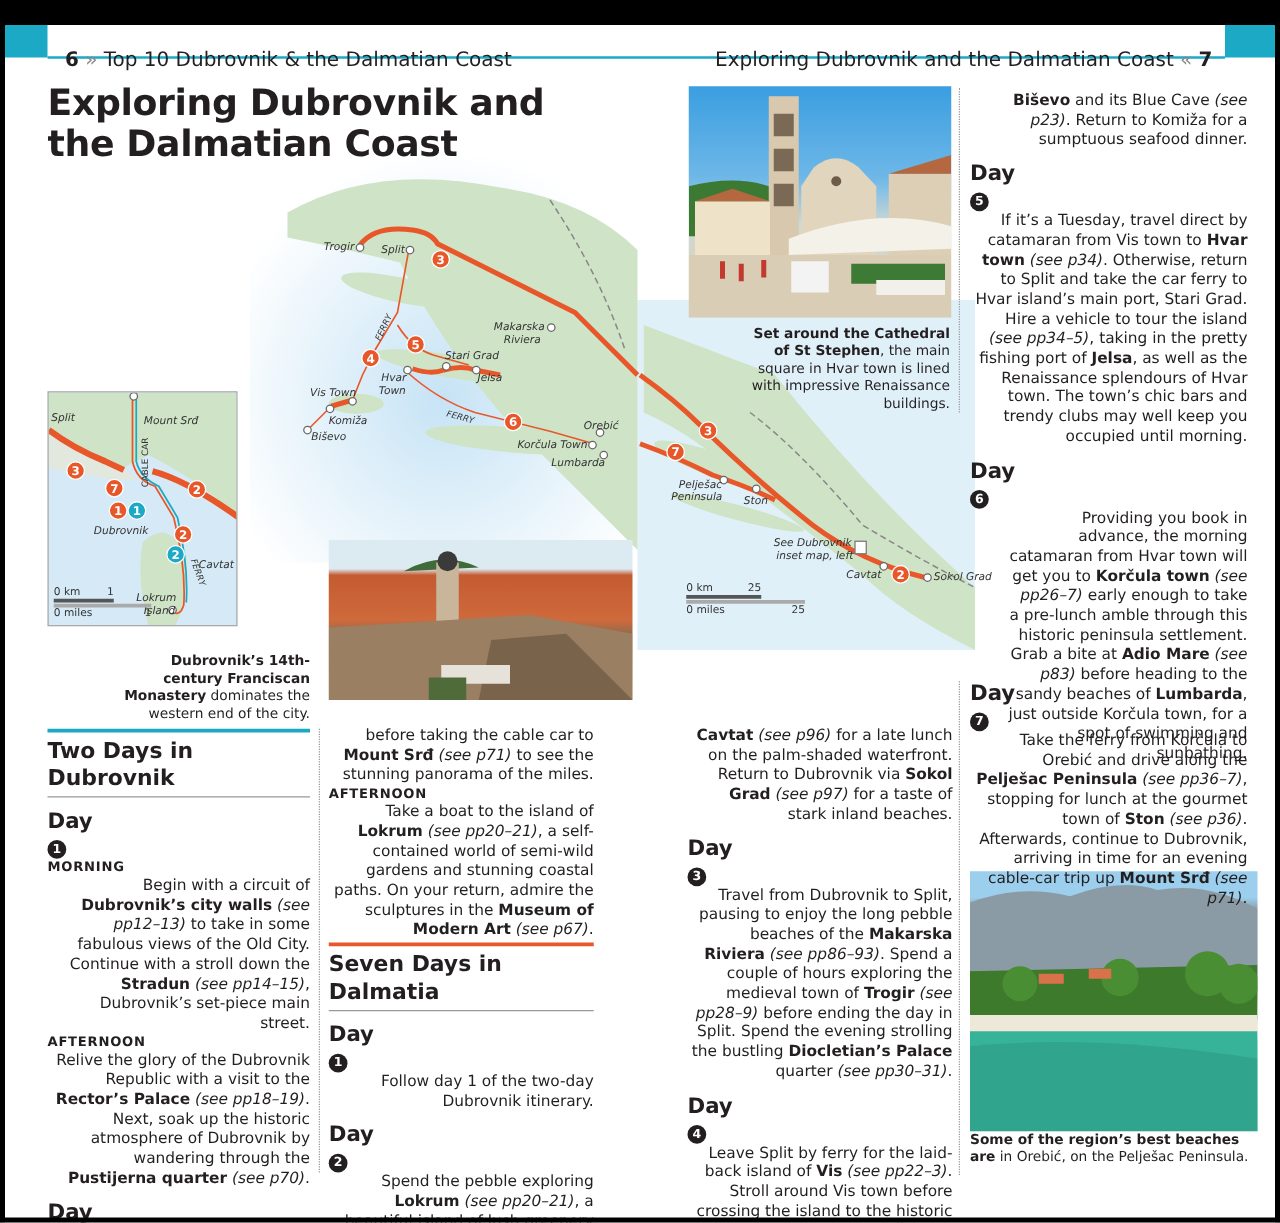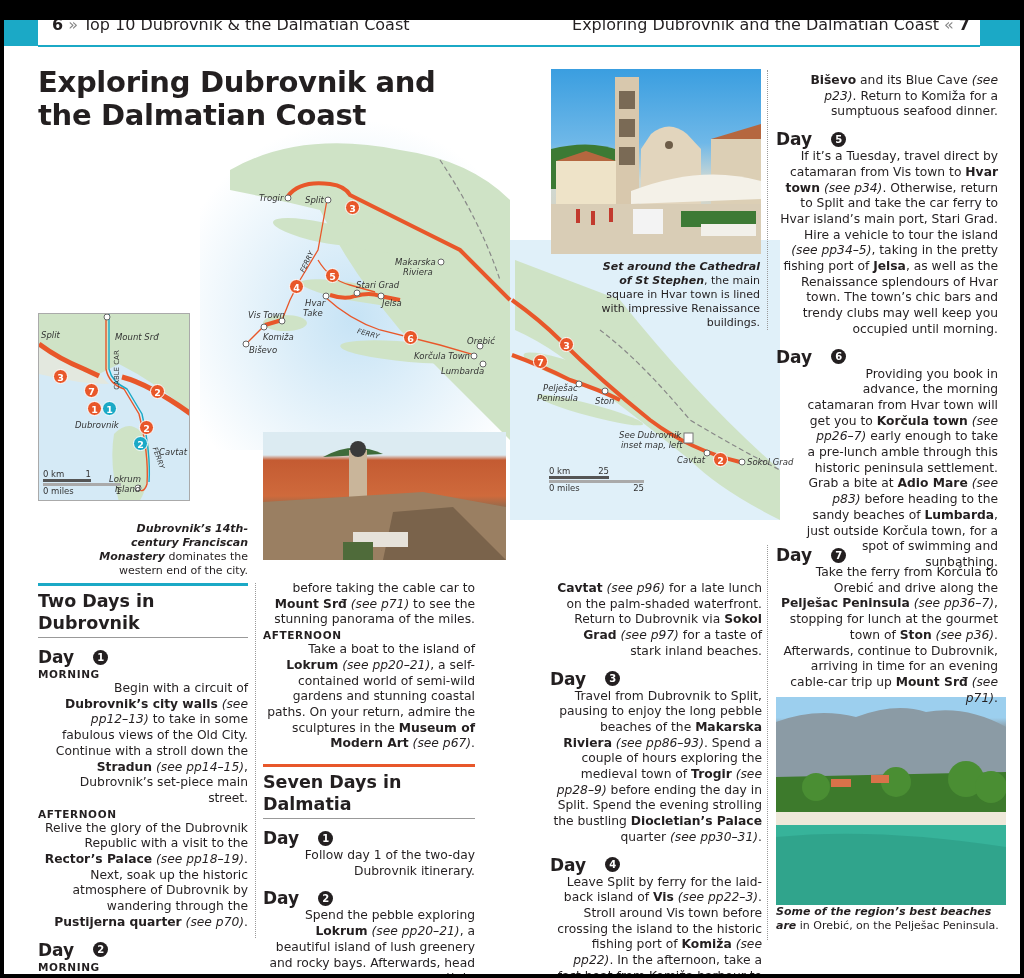--- a/index.html
+++ b/index.html
@@ -8,48 +8,48 @@
   .page { position: absolute; left: 0; top: 0; width: 1024px; height: 978px; background: #fff; overflow: hidden; }
   .page::before { content: ""; position: absolute; left: 0; top: 0; width: 1024px; height: 20px; background: #000; z-index: 5; }
   .frame-l { position: absolute; left: 0; top: 0; width: 4px; height: 978px; background: #000; z-index: 6; }
   .frame-r { position: absolute; right: 0; top: 0; width: 4px; height: 978px; background: #000; z-index: 6; }
   .frame-b { position: absolute; left: 0; bottom: 0; width: 1024px; height: 4px; background: #000; z-index: 6; }
 
   
   .tab-l { position: absolute; left: 4px; top: 20px; width: 34px; height: 26px; background: #1ba9c6; z-index: 4; }
   .tab-r { position: absolute; right: 4px; top: 20px; width: 40px; height: 26px; background: #1ba9c6; z-index: 4; }
   .header-rule { position: absolute; left: 38px; right: 44px; top: 45px; height: 2px; background: #1ba9c6; z-index: 4; }
-  .running-head { position: absolute; top: 15px; font-size: 16px; color: #231f20; white-space: nowrap; z-index: 4; }
+  .running-head { position: absolute; top: 38px; font-size: 16px; color: #231f20; white-space: nowrap; z-index: 4; }
   .running-head .pg { font-weight: bold; }
   .running-head .chev { color: #888; margin: 0 5px; }
   .rh-left { left: 52px; }
   .rh-right { right: 54px; }
 
   
   .map { position: absolute; left: 0; top: 50px; width: 1024px; height: 520px; z-index: 1; }
 
   .title { position: absolute; left: 38px; top: 66px; font-size: 29px; font-weight: bold; line-height: 33px; color: #231f20; z-index: 3; letter-spacing: -0.3px; }
   .intro { position: absolute; left: 38px; top: 141px; width: 230px; font-size: 13.4px; line-height: 18.6px; z-index: 3; }
 
   
   .inset { position: absolute; left: 38px; top: 313px; width: 152px; height: 188px; border: 1px solid #aaa; background: #d5eaf6; overflow: hidden; z-index: 3; }
   .caption { position: absolute; font-size: 11px; line-height: 14px; text-align: right; z-index: 3; color: #231f20; }
-  .caption b { font-weight: bold; font-style: italic; }
+  .caption b { font-weight: bold; }
 
   .photo { position: absolute; overflow: hidden; z-index: 3; }
 
   
   .col { position: absolute; font-size: 12.3px; line-height: 15.7px; z-index: 3; }
   .col p { margin: 0; text-align: right; }
   .col .b { font-weight: bold; }
   .col .i { font-style: italic; }
   .h2 { font-size: 17.5px; font-weight: bold; line-height: 22px; padding-top: 4px; padding-bottom: 3px; border-bottom: 1px solid #999; margin-bottom: 6px; }
   .h2.teal { border-top: 3px solid #1ba9c6; }
   .h2.orange { border-top: 3px solid #e8572a; }
-  .day { font-size: 17px; font-weight: bold; line-height: 20px; margin-top: 9px; display: flex; align-items: center; gap: 19px; }
+  .day { font-size: 17px; font-weight: bold; line-height: 20px; margin-top: 9px; display: flex; gap: 5px; flex-direction: column; }
   .day:first-child { margin-top: 0; }
   .dot { display: inline-block; width: 15px; height: 15px; border-radius: 50%; background: #231f20; color: #fff; font-size: 10px; line-height: 15px; text-align: center; font-weight: bold; }
   .tod { font-size: 10.5px; font-weight: bold; letter-spacing: 0.6px; line-height: 14px; }
   .vrule { position: absolute; width: 0; border-left: 1px dotted #999; z-index: 3; }
 
   .key { position: absolute; left: 550px; top: 523px; font-size: 9.5px; line-height: 13px; z-index: 3; }
   .key .kh { font-weight: bold; font-size: 10px; }
   .key .sw { display: inline-block; width: 10px; height: 3px; margin-right: 6px; vertical-align: middle; }
 
   .scale { position: absolute; font-size: 8.5px; color: #333; z-index: 3; }
@@ -134,21 +134,21 @@
     <rect x="684" y="433" width="9" height="10" fill="#fff" stroke="#777" stroke-width="1"></rect>
   </svg>
 
   <span class="lbl" style="left:259px;top:193px">Trogir</span>
   <span class="lbl" style="left:305px;top:195px">Split</span>
   <span class="lbl" style="left:395px;top:257px">Makarska</span>
   <span class="lbl" style="left:403px;top:267px">Riviera</span>
   <span class="lbl" style="left:356px;top:280px">Stari Grad</span>
   <span class="lbl" style="left:382px;top:298px">Jelsa</span>
   <span class="lbl" style="left:305px;top:298px">Hvar</span>
-  <span class="lbl" style="left:303px;top:308px">Take</span>
+  <span class="lbl" style="left:303px;top:308px">Town</span>
   <span class="lbl" style="left:248px;top:310px">Vis Town</span>
   <span class="lbl" style="left:263px;top:332px">Komiža</span>
   <span class="lbl" style="left:249px;top:345px">Biševo</span>
   <span class="lbl" style="left:467px;top:336px">Orebić</span>
   <span class="lbl" style="left:414px;top:351px">Korčula Town</span>
   <span class="lbl" style="left:441px;top:366px">Lumbarda</span>
   <span class="lbl" style="left:543px;top:383px">Pelješac</span>
   <span class="lbl" style="left:537px;top:393px">Peninsula</span>
   <span class="lbl" style="left:595px;top:396px">Ston</span>
   <span class="lbl" style="left:619px;top:430px">See Dubrovnik</span>
@@ -312,21 +312,21 @@
         <span class="dot">2</span>
       </div>
     <div class="tod">MORNING</div>
     <p><span>Admire Renaissance artworks at the </span></p>
   </div>
 
   <div class="col" style="left:263px;top:581px;width:212px">
     <p><span> before taking the cable car to </span><span class="b">Mount Srđ</span><span class="i"> (see p71)</span><span> to see the stunning panorama of the miles.</span></p>
     <div class="tod">AFTERNOON</div>
     <p><span>Take a boat to the island of </span><span class="b">Lokrum</span><span class="i"> (see pp20–21)</span><span>, a self-contained world of semi-wild gardens and stunning coastal paths. On your return, admire the sculptures in the </span><span class="b">Museum of Modern Art</span><span class="i"> (see p67)</span><span>.</span></p>
-    <div class="h2 orange" style="margin-top:12px">Seven Days in Dalmatia</div>
+    <div class="h2 orange" style="margin-top:2px">Seven Days in Dalmatia</div>
     <div class="day">
         <span>Day</span>
         <span class="dot">1</span>
       </div>
     <p>Follow day 1 of the two-day Dubrovnik itinerary.</p>
     <div class="day">
         <span>Day</span>
         <span class="dot">2</span>
       </div>
     <p><span>Spend the pebble exploring </span><span class="b">Lokrum</span><span class="i"> (see pp20–21)</span><span>, a beautiful island of lush greenery and rocky bays. Afterwards, head south to </span></p>

